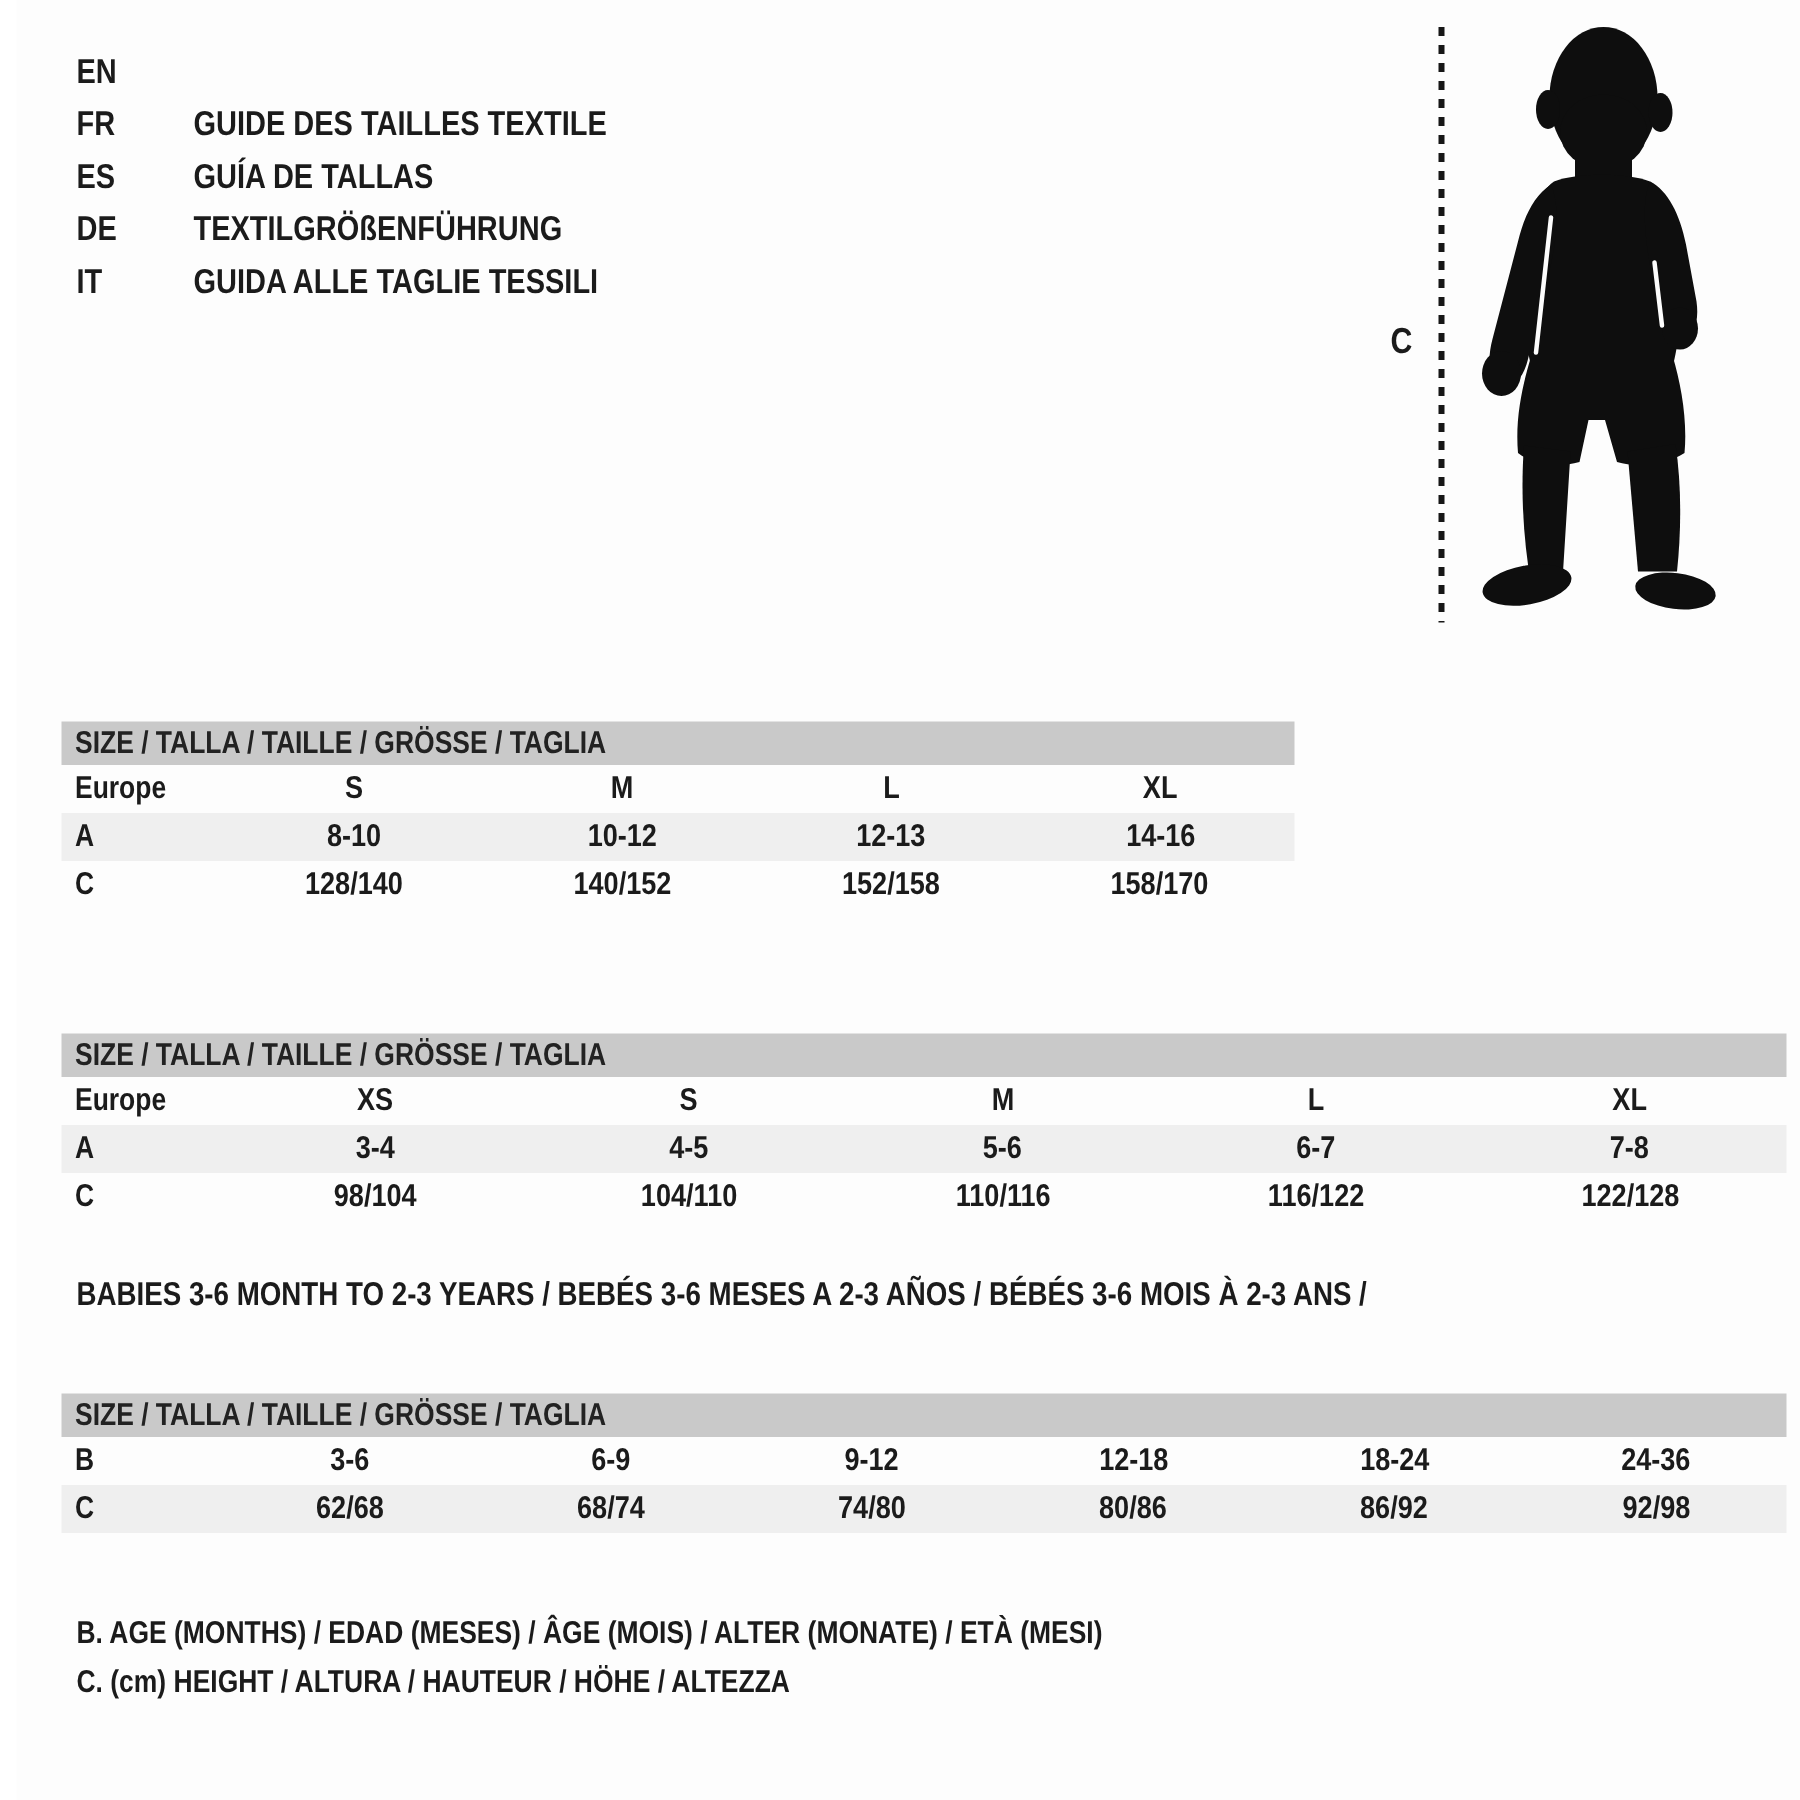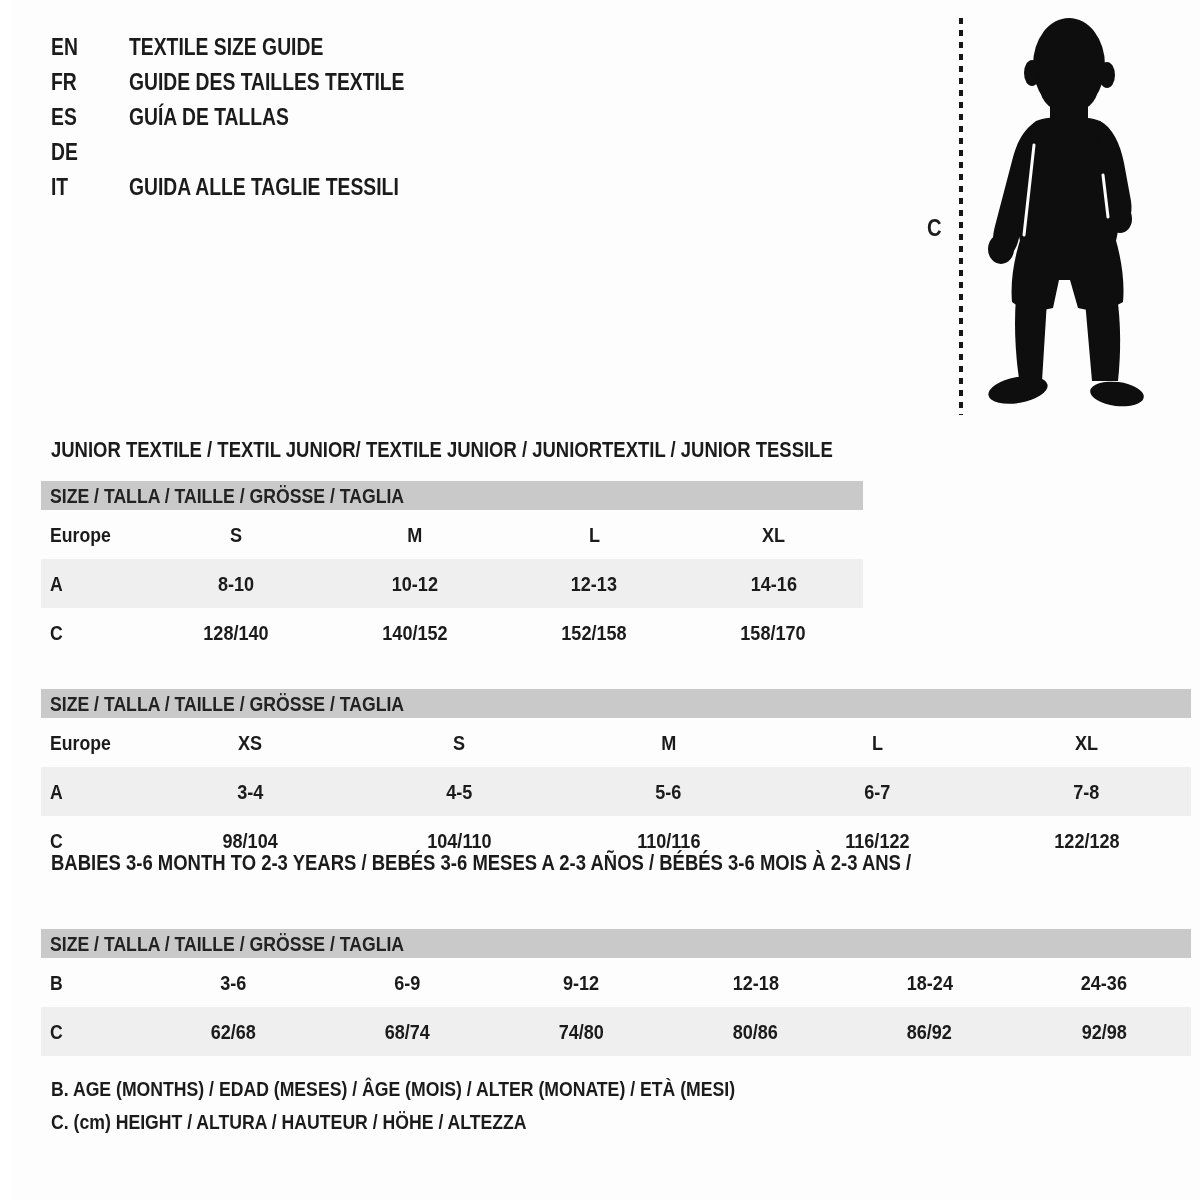--- a/index.html
+++ b/index.html
@@ -27,52 +27,52 @@
 
   
   .sec-title{position:absolute;left:40px;font-size:22px;line-height:33px;}
   .sub{font-size:13px;vertical-align:-4px;letter-spacing:0;}
 
   
   .size-table{position:absolute;left:30px;}
   .t1{width:822px;}
   .t2,.t3{width:1150px;}
   .thead{height:29px;background:#c9c9c9;display:flex;align-items:center;padding-left:9px;font-size:21px;color:#222;}
-  .trow{display:grid;height:49px;align-items:center;font-size:21px;}
+  .trow{display:grid;height:32px;align-items:center;font-size:21px;}
   .t1 .trow{grid-template-columns:105px repeat(4,1fr);}
   .t2 .trow{grid-template-columns:105px repeat(5,1fr);}
   .t3 .trow{grid-template-columns:105px repeat(6,1fr);}
   .trow .cell{text-align:center;}
   .trow .first{text-align:left;padding-left:9px;}
   .alt{background:#efefef;}
 
   
   .legend{position:absolute;left:40px;top:1072px;}
   .legend-line{height:33px;line-height:33px;font-size:21px;}
 </style>
 </head>
 <body>
 
 <div class="canvas">
 
   <div class="lang-list">
     <div class="lang-row">
       <span><span class="ct">EN</span></span>
-      <span><span class="ct">TEXTILE SIZE GUIDE</span></span>
     </div>
     <div class="lang-row">
       <span><span class="ct">FR</span></span>
       <span><span class="ct">GUIDE DES TAILLES TEXTILE</span></span>
     </div>
     <div class="lang-row">
       <span><span class="ct">ES</span></span>
       <span><span class="ct">GUÍA DE TALLAS</span></span>
     </div>
     <div class="lang-row">
       <span><span class="ct">DE</span></span>
+      <span><span class="ct">TEXTILGRÖßENFÜHRUNG</span></span>
     </div>
     <div class="lang-row">
       <span><span class="ct">IT</span></span>
       <span><span class="ct">GUIDA ALLE TAGLIE TESSILI</span></span>
     </div>
   </div>
 
   <div class="measure-line"></div>
   <div class="measure-label"><span class="ct">C</span></div>
   <svg class="silhouette" viewBox="0 0 172 402" aria-hidden="true">
@@ -92,21 +92,20 @@
       <path d="M111 288 L143 283 C147 310 147 340 144 368 L118 368 Z"></path>
       <ellipse cx="44" cy="377" rx="30" ry="13" transform="rotate(-10 44 377)"></ellipse>
       <ellipse cx="143" cy="381" rx="27" ry="12" transform="rotate(7 143 381)"></ellipse>
     </g>
     <g stroke="#fdfdfd" stroke-width="3" stroke-linecap="round">
       <line x1="60" y1="132" x2="50" y2="222"></line>
       <line x1="129" y1="162" x2="134" y2="204"></line>
     </g>
   </svg>
 
-  <div class="sec-title" style="top:433px;"><span class="ct">JUNIOR TEXTILE / TEXTIL JUNIOR/ TEXTILE JUNIOR / JUNIORTEXTIL / JUNIOR TESSILE</span></div>
   <div class="size-table t1" style="top:481px;">
     <div class="thead">
         <span class="ct">SIZE / TALLA / TAILLE / GRÖSSE / TAGLIA</span>
       </div>
     <div class="trow">
       <div class="first"><span class="ct">Europe</span></div>
       <div class="cell"><span class="cc">S</span></div>
       <div class="cell"><span class="cc">M</span></div>
       <div class="cell"><span class="cc">L</span></div>
       <div class="cell"><span class="cc">XL</span></div>

